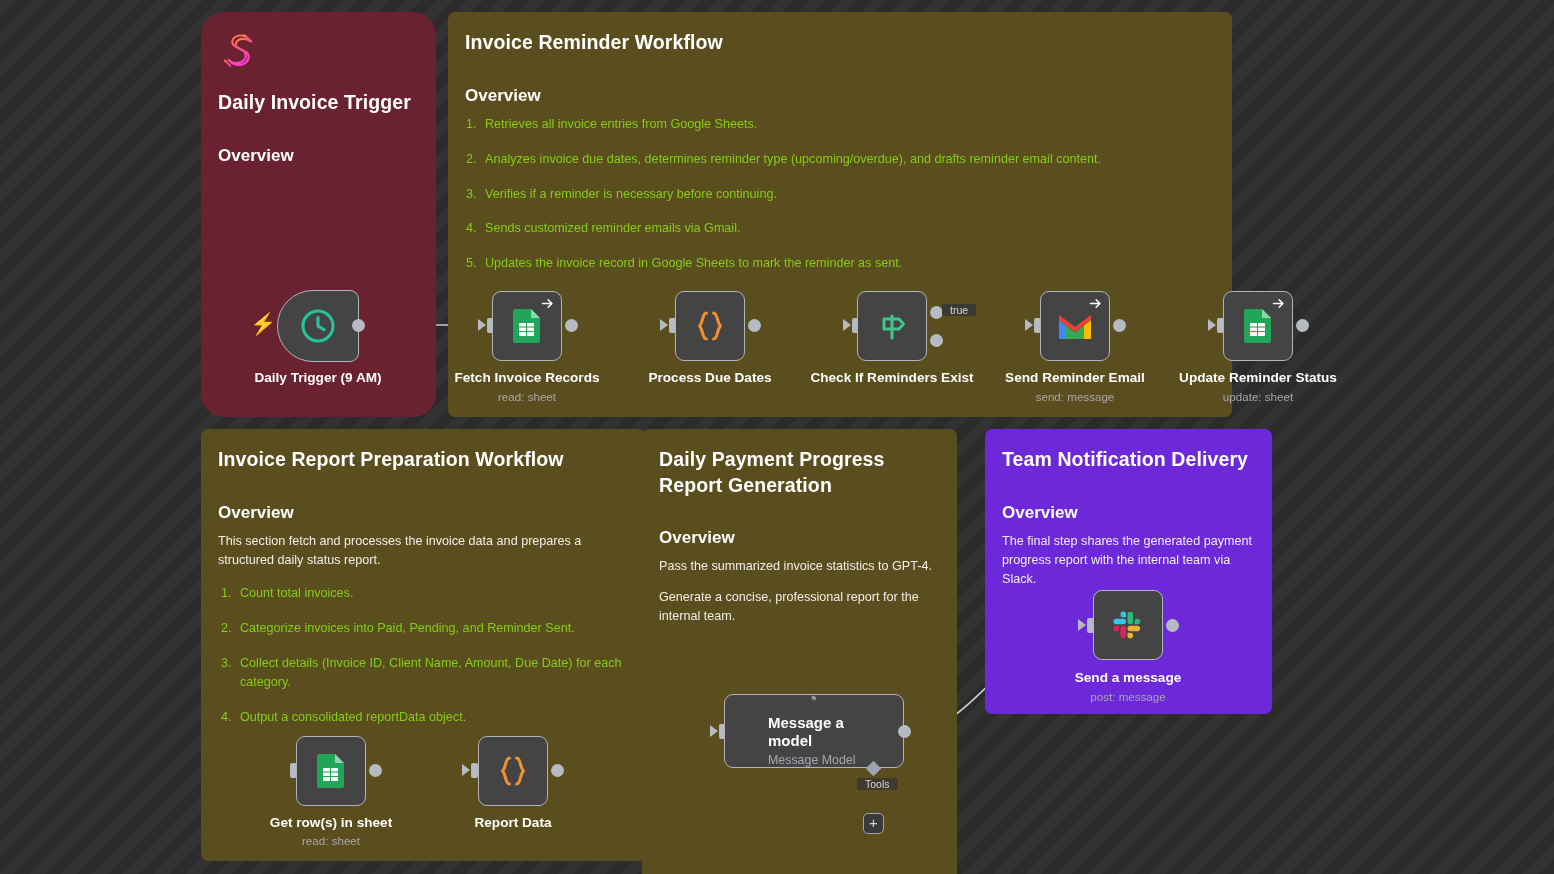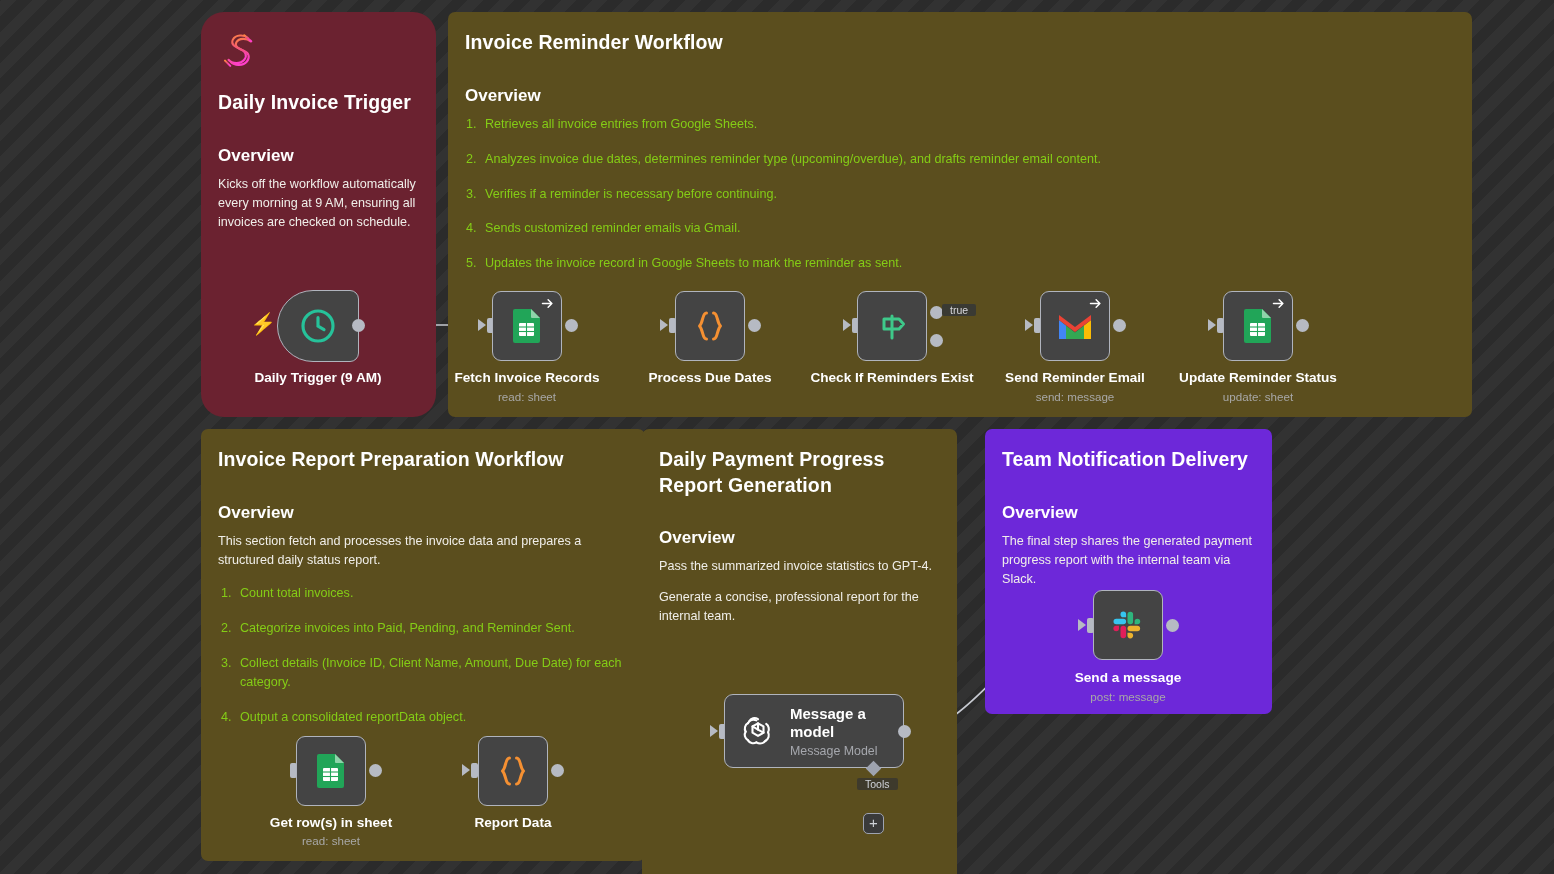--- a/index.html
+++ b/index.html
@@ -114,20 +114,21 @@
     font-size: 11.6px;
     white-space: nowrap;
     left: 50%;
     transform: translateX(-50%);
   }
   
   .node.wide {
     justify-content: flex-start;
     padding: 0 14px;
     gap: 13px;
+    flex-direction: column;
   }
   .node.wide .wn-text { display: flex; flex-direction: column; }
   .node.wide .wn-title {
     color: #ffffff; font-size: 15px; font-weight: bold; line-height: 1.2;
     max-width: 92px;
   }
   .node.wide .wn-sub { color: #a5a7ad; font-size: 12.4px; margin-top: 3px; }
 
   
   .port-out {
@@ -223,24 +224,23 @@
       </defs>
       <g fill="none" stroke="url(#gS)" stroke-width="2.4" stroke-linecap="round" stroke-linejoin="round">
         <path d="M34 9 C30 5, 20 5, 17 11 C14 17, 21 20, 26 22 C31 24, 34 29, 30 34 C26 39, 16 39, 12 34"></path>
         <path d="M37 13 C33 9, 24 9, 21 14 C18 19, 25 22, 30 24 C35 26, 37 31, 33 36 C29 41, 19 41, 15 37"></path>
         <path d="M30 6 L38 13"></path>
         <path d="M14 41 L8 35"></path>
       </g>
     </svg>
     <h2>Daily Invoice Trigger</h2>
     <h3>Overview</h3>
-    <p>Kicks off the workflow automatically every morning at 9 AM, ensuring all invoices are checked on schedule.</p>
-  </div>
-
-  <div class="sticky sticky-olive" style="left:448px; top:12px; width:1024px; height:405px;">
+  </div>
+
+  <div class="sticky sticky-olive" style="left:448px; top:12px; width:784px; height:405px;">
     <h2>Invoice Reminder Workflow</h2>
     <h3>Overview</h3>
     <ol class="steps">
       <li>Retrieves all invoice entries from Google Sheets.</li>
       <li>Analyzes invoice due dates, determines reminder type (upcoming/overdue), and drafts reminder email content.</li>
       <li>Verifies if a reminder is necessary before continuing.</li>
       <li>Sends customized reminder emails via Gmail.</li>
       <li>Updates the invoice record in Google Sheets to mark the reminder as sent.</li>
     </ol>
   </div>

